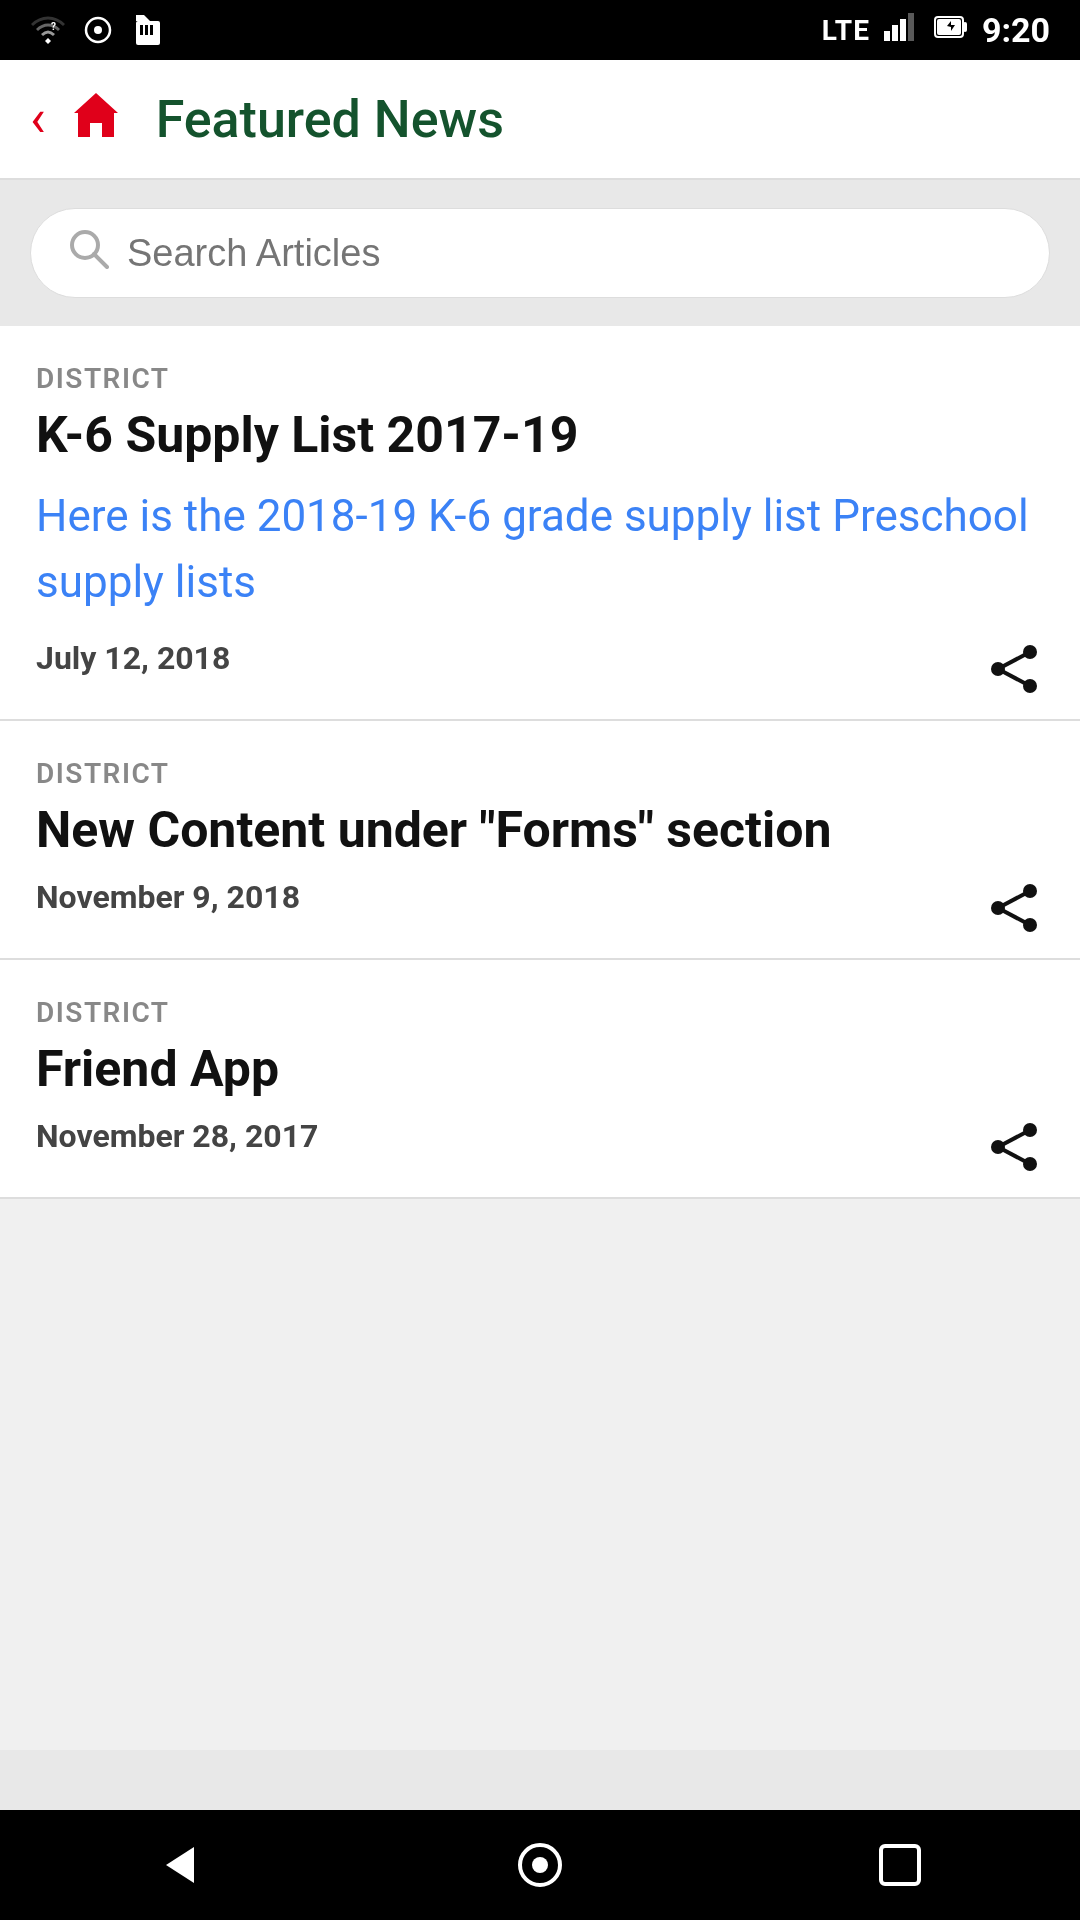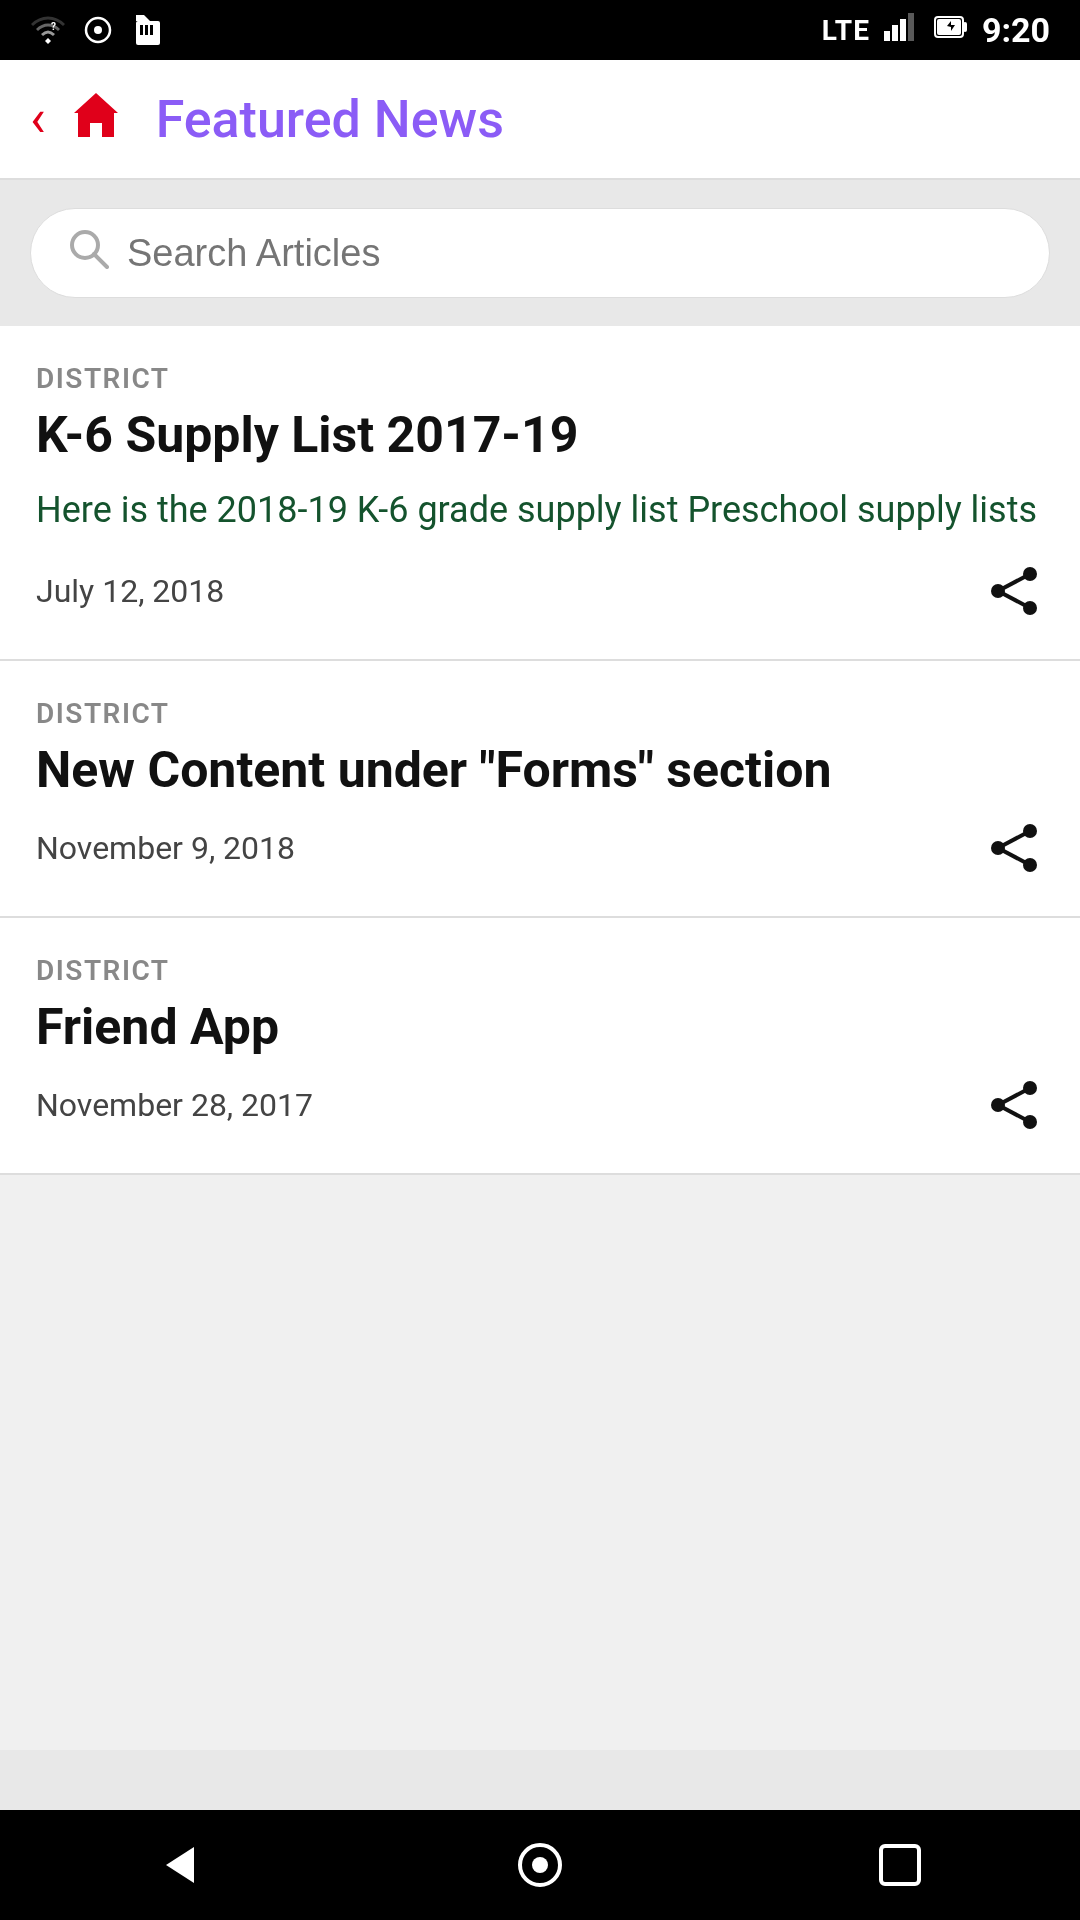--- a/index.html
+++ b/index.html
@@ -67,21 +67,21 @@
       cursor: pointer;
       line-height: 1;
     }
     .nav-home-icon {
       color: #e0001a;
       font-size: 52px;
       cursor: pointer;
       line-height: 1;
     }
     .nav-title {
-      color: #8b5cf6;
+      color: #14532d;
       font-size: 52px;
       font-weight: 500;
       margin-left: 10px;
     }
 
     
     .search-area {
       background: #e8e8e8;
       padding: 28px 30px;
       flex-shrink: 0;
@@ -113,21 +113,21 @@
     
     .articles-list {
       background: #f0f0f0;
       flex: 1;
       display: flex;
       flex-direction: column;
     }
 
     .article-card {
       background: #fff;
-      padding: 36px 36px 38px 36px;
+      padding: 36px 36px 20px 36px;
       border-bottom: 2px solid #ddd;
       position: relative;
     }
 
     .article-category {
       font-size: 28px;
       color: #888;
       font-weight: 600;
       letter-spacing: 1.5px;
       text-transform: uppercase;
@@ -136,30 +136,31 @@
 
     .article-title {
       font-size: 50px;
       font-weight: 700;
       color: #111;
       line-height: 1.2;
       margin-bottom: 18px;
     }
 
     .article-excerpt {
-      font-size: 36px;
-      color: #14532d;
+      font-size: 44px;
+      color: #3b82f6;
       line-height: 1.5;
       margin-bottom: 24px;
     }
 
     .article-footer {
       display: flex;
-      align-items: center;
+      align-items: flex-start;
       justify-content: space-between;
+      font-weight: bold;
     }
 
     .article-date {
       font-size: 32px;
       color: #444;
     }
 
     .share-icon {
       width: 60px;
       height: 60px;

